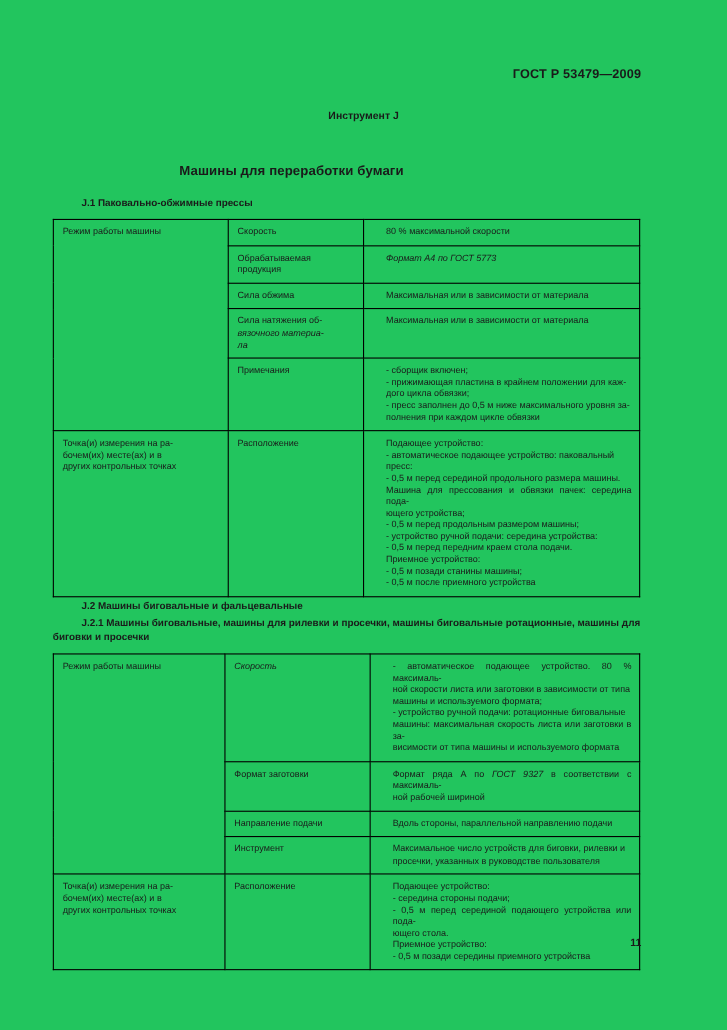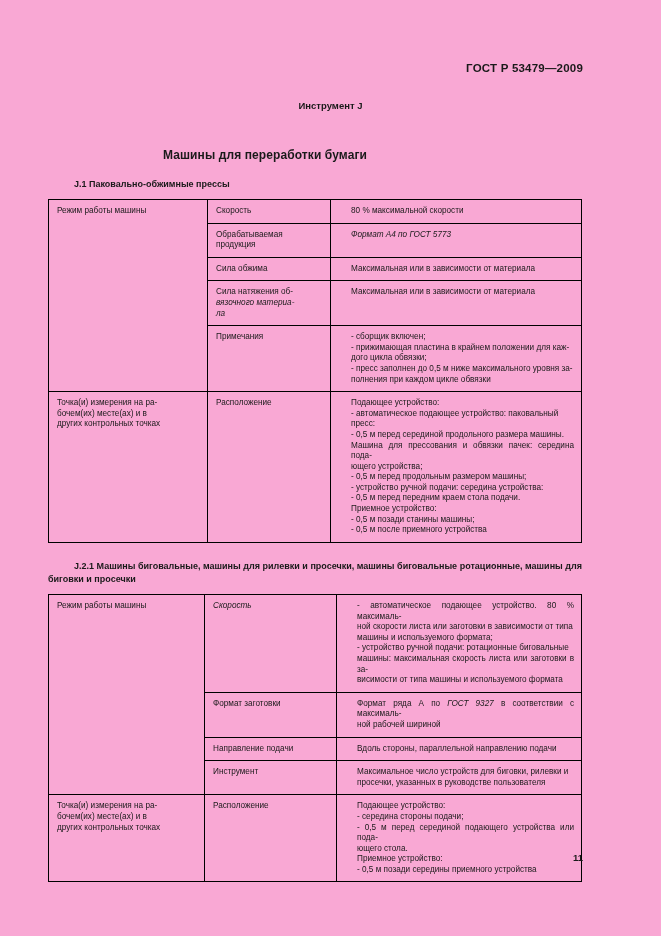--- a/index.html
+++ b/index.html
@@ -9,21 +9,21 @@
   }
   body {
     font-family: "Liberation Sans", sans-serif;
     color: #1a1a1a;
     -webkit-font-smoothing: antialiased;
   }
   .page {
     position: relative;
     width: 661px;
     height: 936px;
-    background: #f9a8d4;
+    background: #22c55e;
     overflow: hidden;
   }
 
   
   .doc-header {
     position: absolute;
     top: 62px;
     right: 78px;
     font-size: 11.5px;
     font-weight: bold;
@@ -173,20 +173,21 @@
           <span class="cell-lines" id="t1mlabel"><span class="ln">Точка(и) измерения на ра-</span><span class="ln">бочем(их)  месте(ах)  и  в</span><span class="ln">других контрольных точках</span></span>
         </td>
         <td class="c2">Расположение</td>
         <td class="c3">
           <span class="cell-lines" id="t1mval"><span class="ln">Подающее устройство:</span><span class="ln">- автоматическое  подающее   устройство:   паковальный</span><span class="ln">пресс:</span><span class="ln">- 0,5 м перед серединой продольного размера машины.</span><span class="ln">Машина для прессования и обвязки пачек: середина пода-</span><span class="ln">ющего устройства;</span><span class="ln">- 0,5 м перед продольным размером машины;</span><span class="ln">- устройство ручной подачи: середина устройства:</span><span class="ln">- 0,5 м перед передним краем стола подачи.</span><span class="ln">Приемное устройство:</span><span class="ln">- 0,5 м позади станины машины;</span><span class="ln">- 0,5 м после приемного устройства</span></span>
         </td>
       </tr>
     </tbody>
   </table>
 
+  <div class="sec-heading" id="sec-j2">J.2  Машины биговальные и фальцевальные</div>
 
   <div class="sec-heading" id="sec-j21">J.2.1  Машины биговальные, машины для рилевки и просечки, машины биговальные ротационные, машины для биговки и просечки</div>
 
   <table class="spec" id="table-j21">
     <tbody>
       <tr>
         <td class="c1" rowspan="4">Режим работы машины</td>
         <td class="c2">
           <span class="cell-lines" id="t2p0name"><span class="ln"><em class="ital">Скорость</em></span></span>
         </td>

